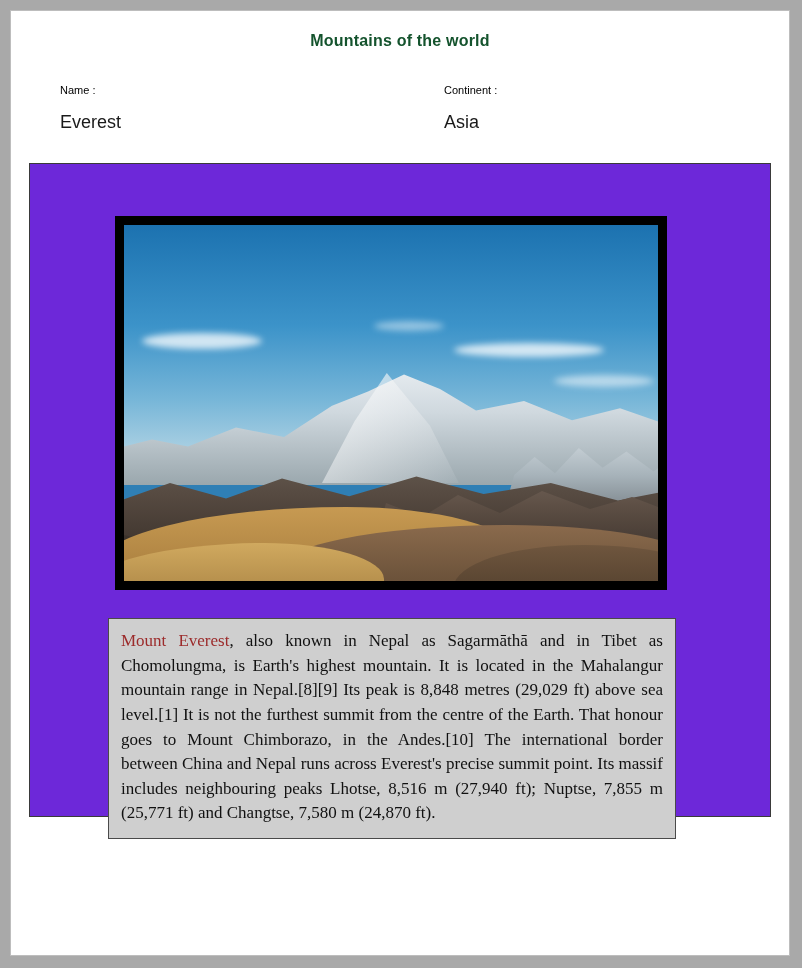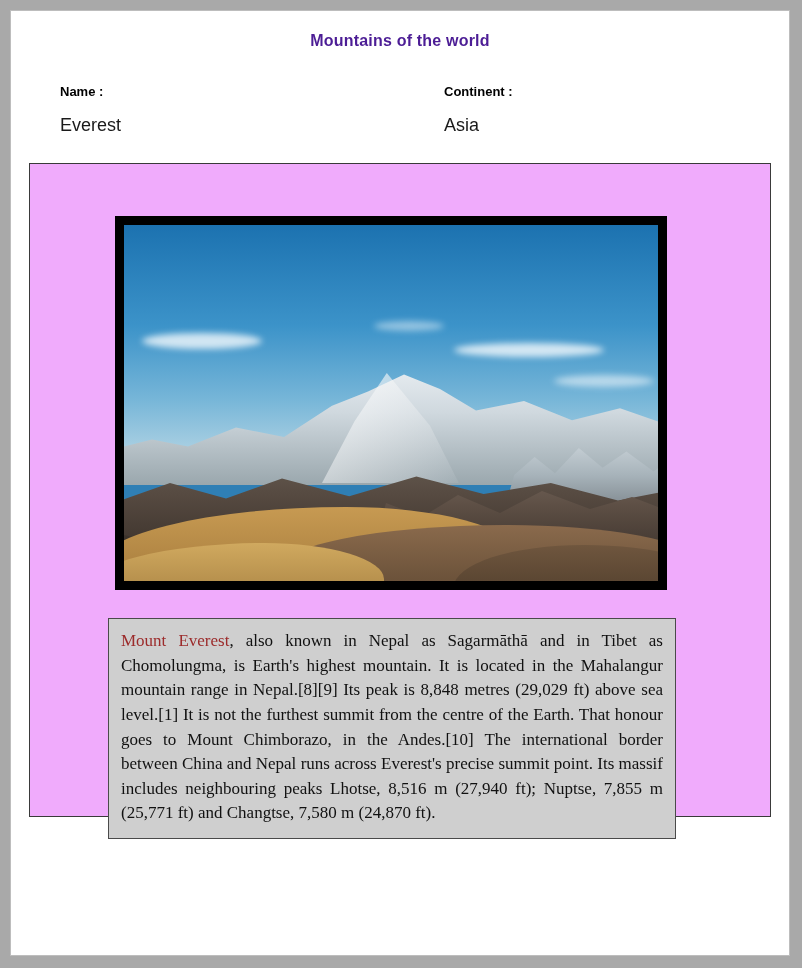--- a/index.html
+++ b/index.html
@@ -20,54 +20,54 @@
     width: 780px;
     height: 946px;
     background: #ffffff;
     border: 1px solid #bdbdbd;
     box-sizing: border-box;
   }
   .doc-title {
     text-align: center;
     font-size: 16px;
     font-weight: bold;
-    color: #4c1d95;
+    color: #14532d;
     margin-top: 21px;
     letter-spacing: 0.2px;
   }
   .fields {
     position: relative;
     margin-top: 34px;
     height: 56px;
   }
   .field {
     position: absolute;
     top: 0;
   }
   .field-name { left: 49px; }
   .field-continent { left: 433px; }
   .field-label {
-    font-size: 13px;
-    font-weight: bold;
+    font-size: 11px;
+    font-weight: normal;
     color: #000000;
   }
   .field-value {
     font-size: 18px;
     color: #1a1a1a;
     margin-top: 16px;
   }
   .content-box {
     position: absolute;
     left: 18px;
     top: 152px;
     width: 742px;
     height: 654px;
     border: 1px solid #3a3a3a;
     box-sizing: border-box;
-    background: #f0abfc;
+    background: #6d28d9;
     text-decoration: underline;
   }
   .photo-frame {
     position: absolute;
     left: 85px;
     top: 52px;
     width: 552px;
     height: 374px;
     background: #000000;
     box-sizing: border-box;

